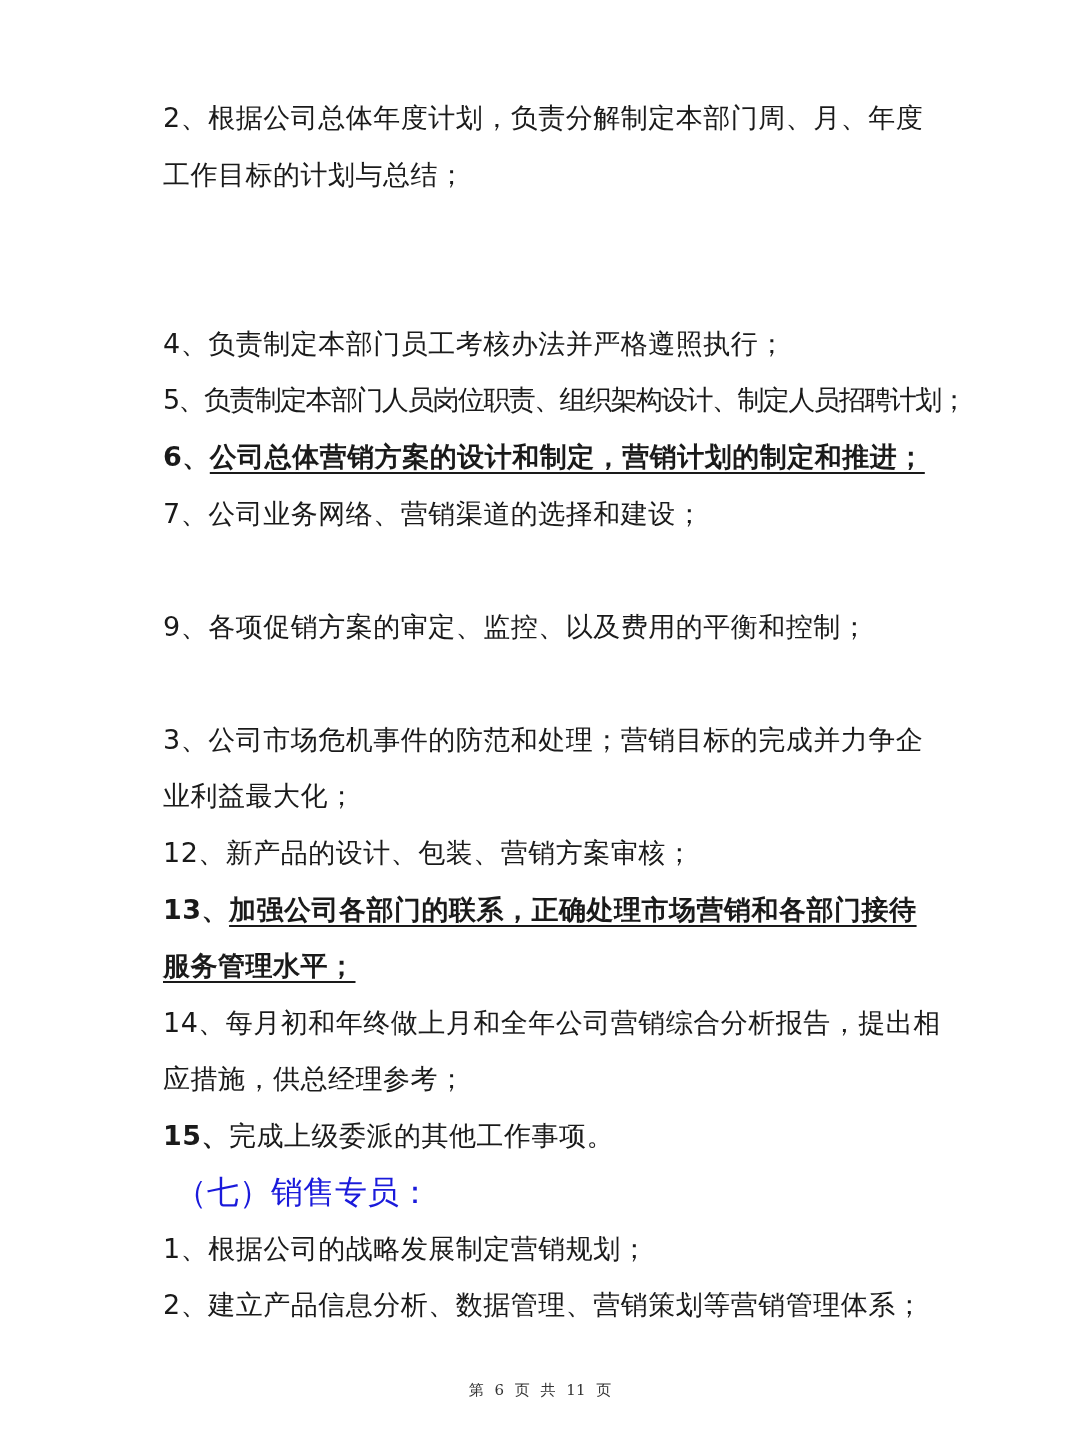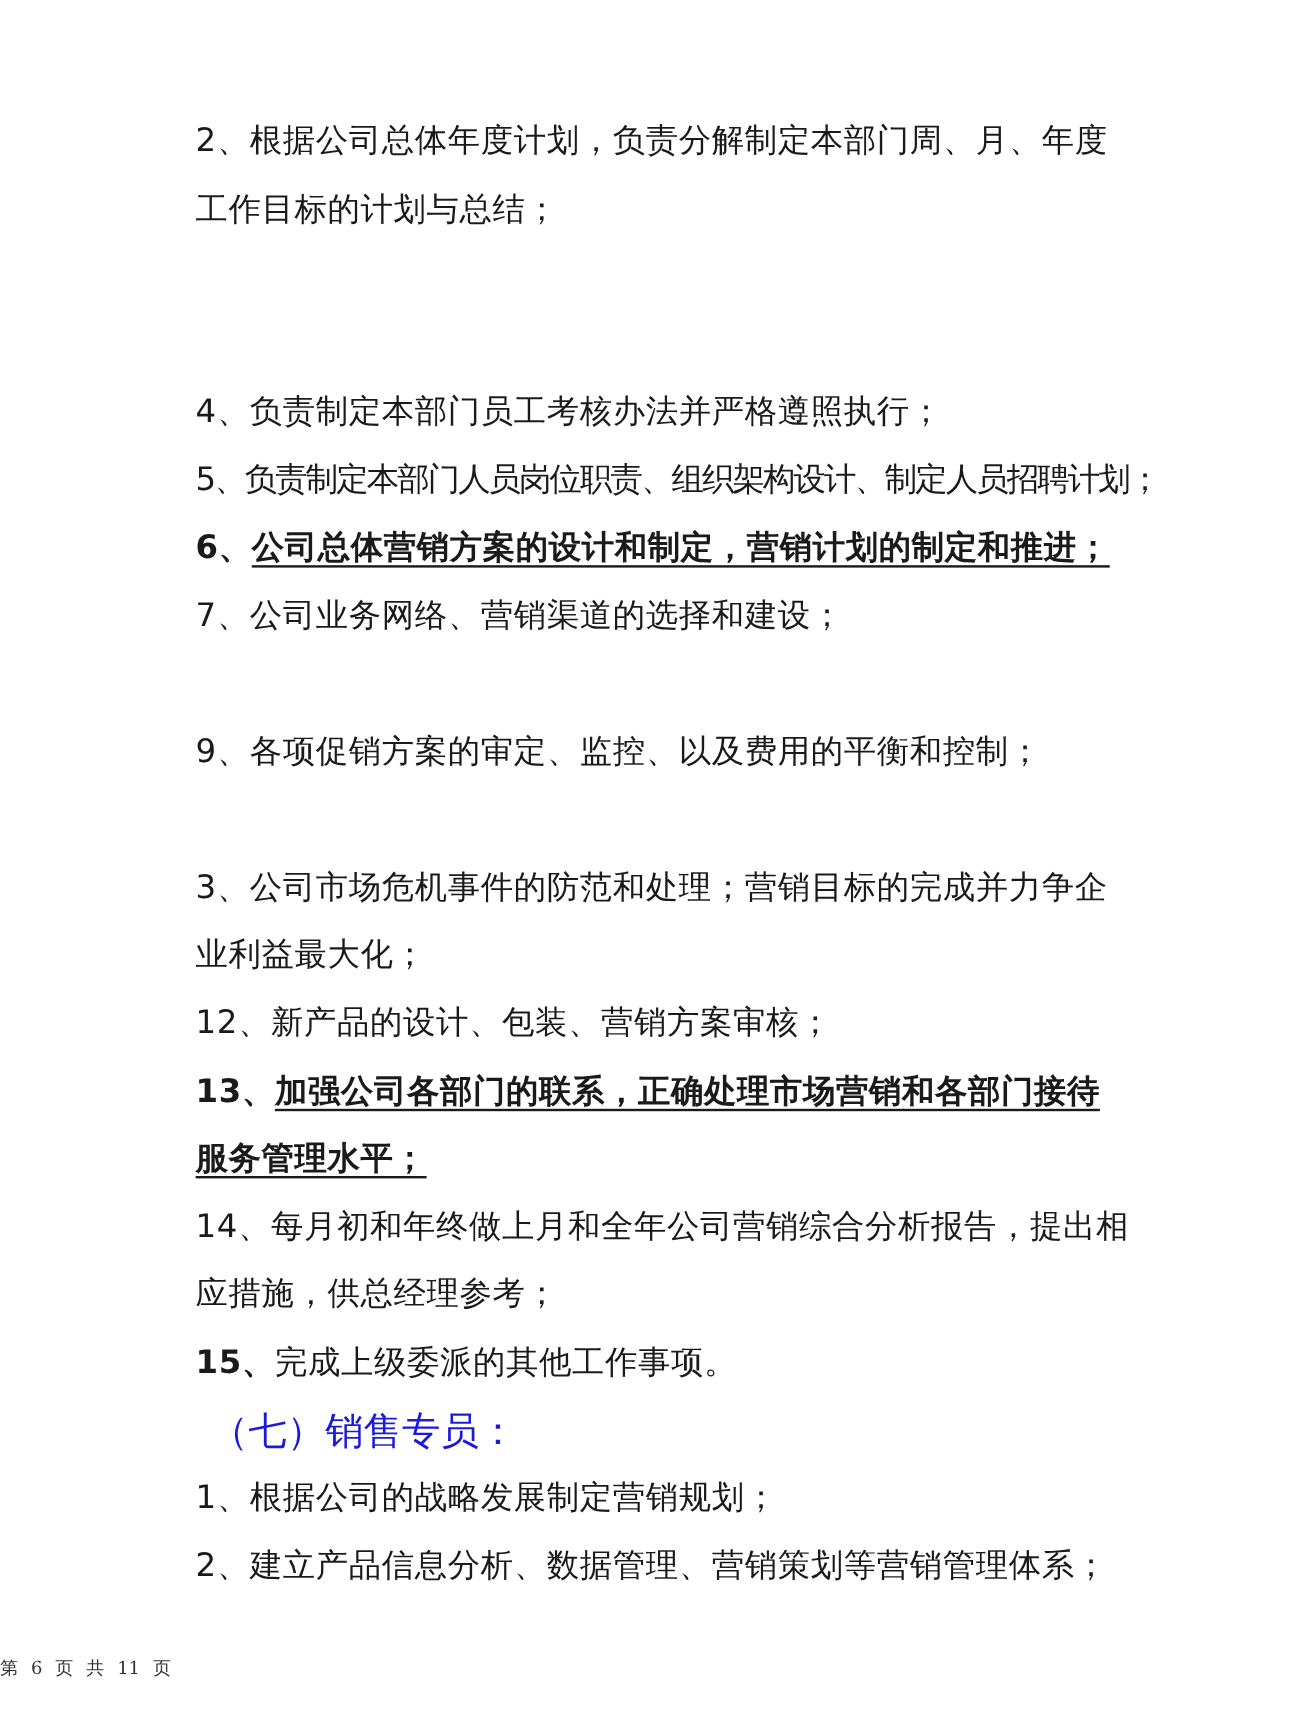--- a/index.html
+++ b/index.html
@@ -51,20 +51,21 @@
       line-height: 40px;
       height: 40px;
       font-weight: normal;
       white-space: nowrap;
     }
     .footer {
       position: absolute;
       left: 0;
       width: 1080px;
       top: 1381px;
+      text-align: center;
       font-family: "DejaVu Serif", "Liberation Serif", serif;
       font-size: 15px;
       color: #333333;
       word-spacing: 6px;
     }
   </style>
 </head>
 <body>
 
 <div class="page">

